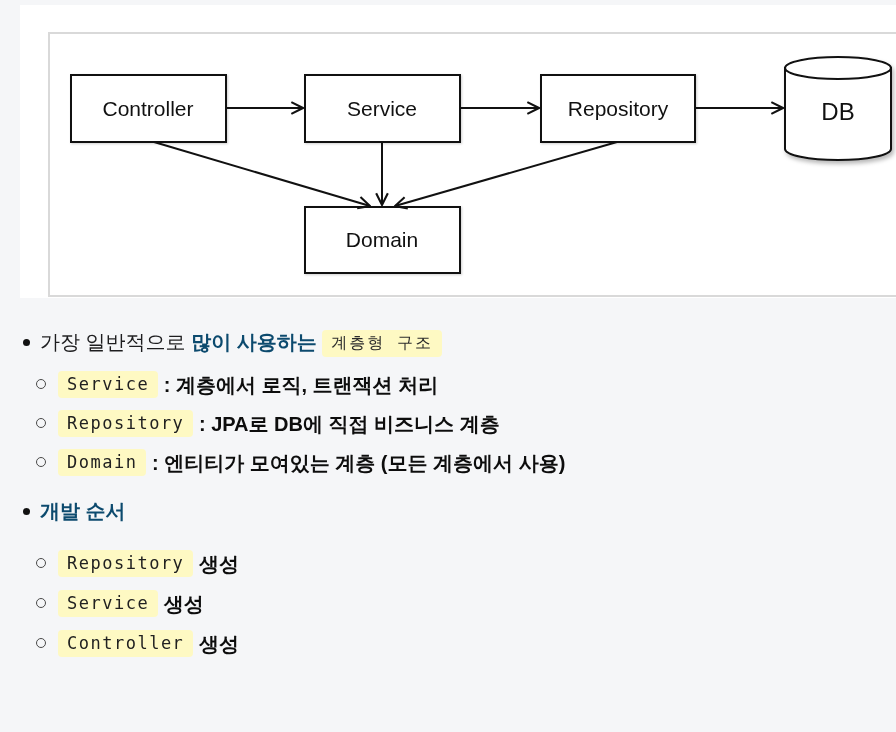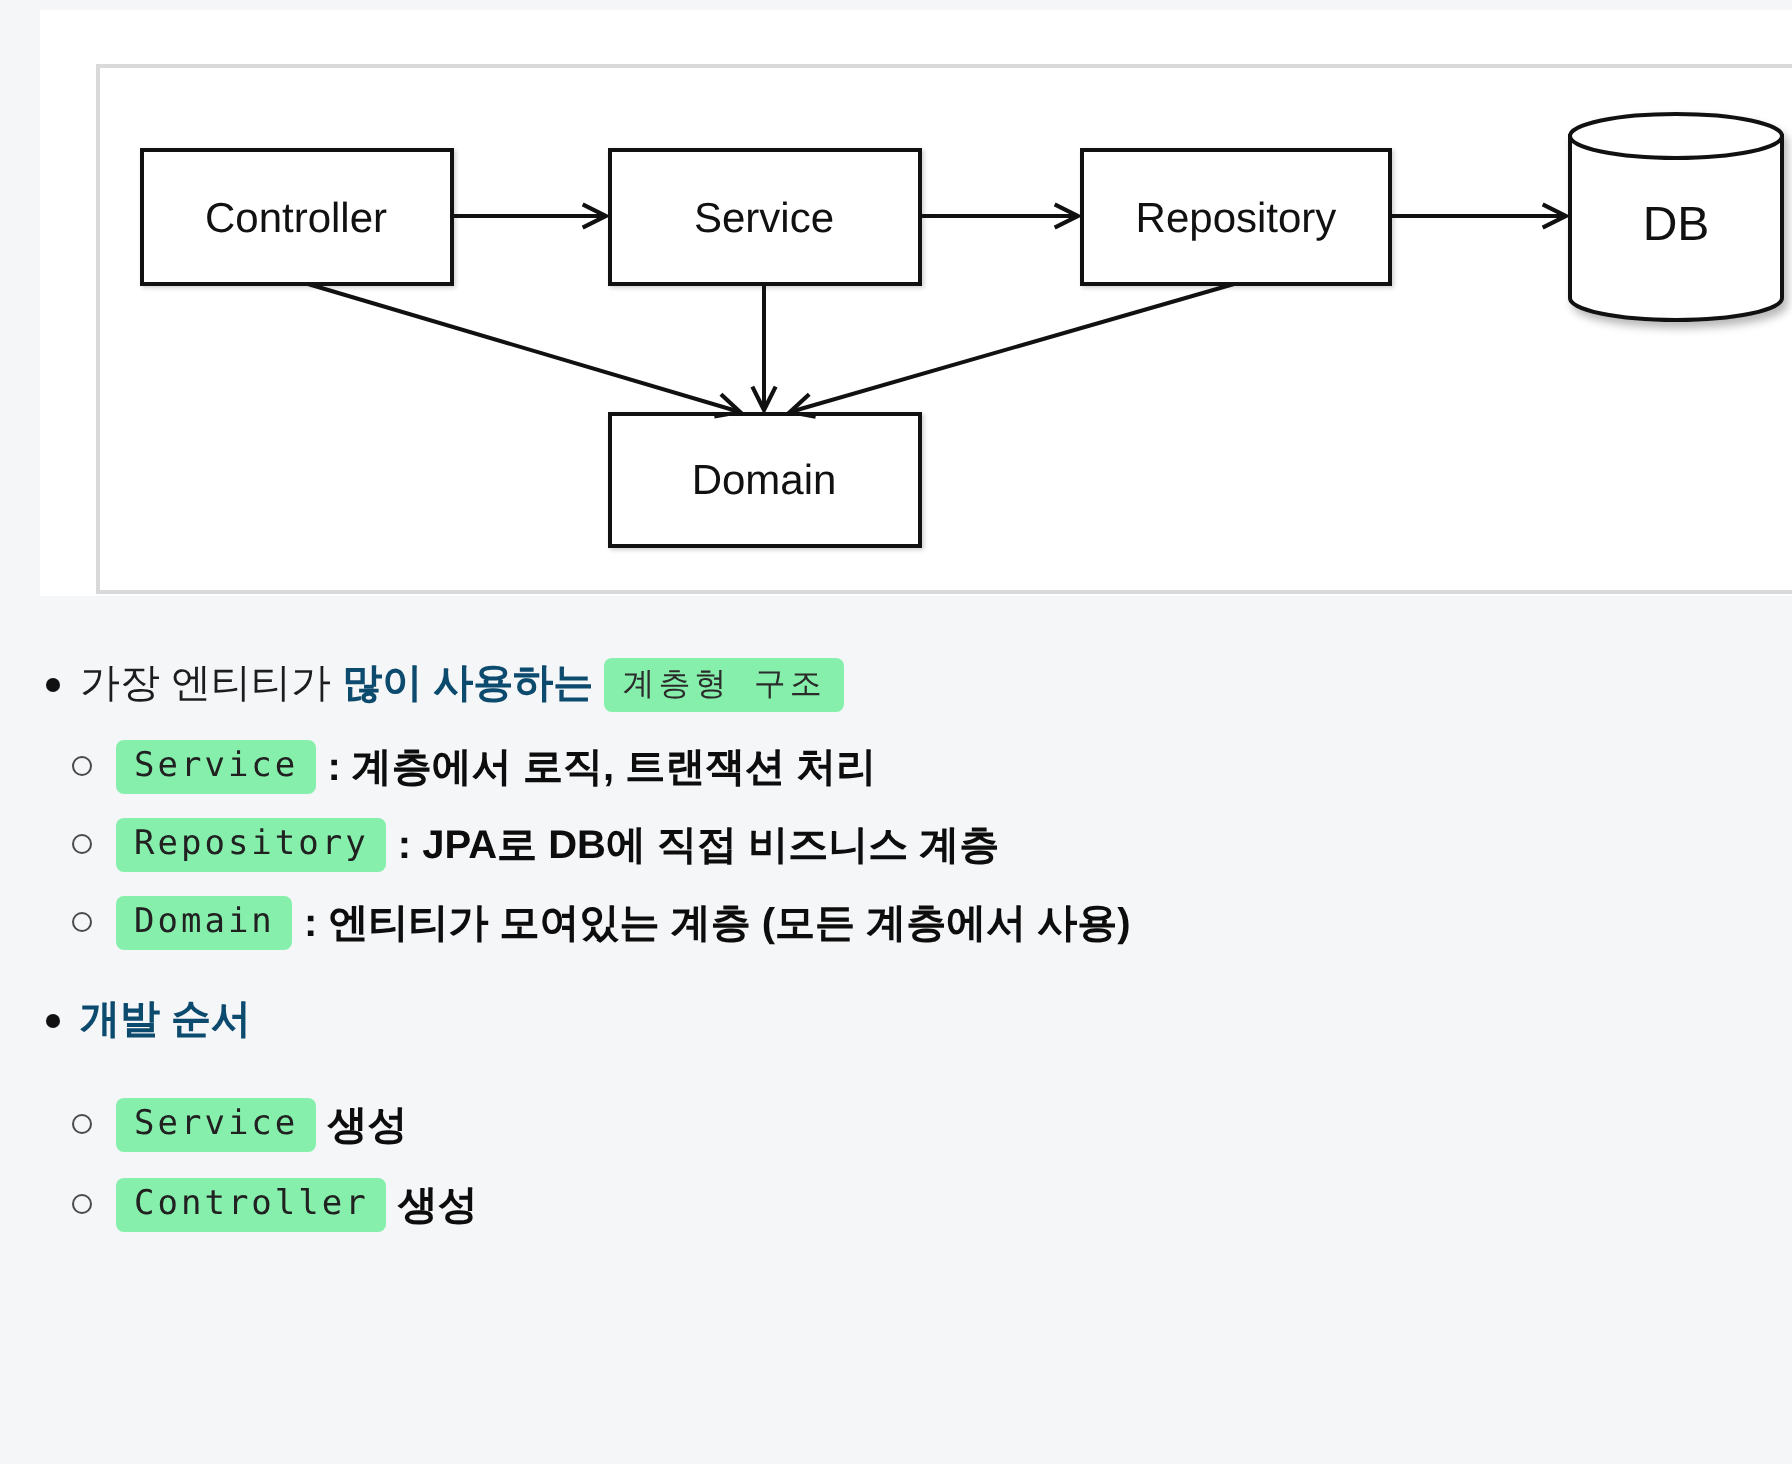--- a/index.html
+++ b/index.html
@@ -35,21 +35,21 @@
   .l2 > li { position:relative; padding-left:18px; margin-bottom:12px; font-size:20px; line-height:26px; }
   .l2.l2-loose > li { margin-bottom:13px; }
   .l2 > li:last-child { margin-bottom:0; }
   .l2 > li::before { content:""; position:absolute; left:-4px; top:8px; width:8px; height:8px;
     border:1.5px solid #4a4a4a; border-radius:50%; background:transparent; }
 
   .t-reg  { font-weight:400; color:#1d1d1f; }
   .t-bold { font-weight:700; color:#0c4a6e; }
   .desc   { font-weight:700; color:#0d0d0d; }
 
-  .chip { display:inline-block; background:#86efac; color:#212121; border-radius:4px;
+  .chip { display:inline-block; background:#fef9c3; color:#212121; border-radius:4px;
     font-family:"DejaVu Sans Mono", monospace; font-size:17px; line-height:20px;
     letter-spacing:1.5px; padding:3px 9px 4px; vertical-align:2px; }
   .chip-ko { font-size:16px; letter-spacing:2px; color:#2b2b2b; vertical-align:1px; }
 </style>
 </head>
 <body>
 
 <div class="white-band">
   <div class="diagram-frame">
     <svg viewBox="0 0 861 261" preserveAspectRatio="none">
@@ -83,21 +83,21 @@
       <text x="332" y="213">Domain</text>
       <text x="788" y="86" style="font-size:24px;">DB</text>
     </svg>
   </div>
 </div>
 
 <div class="content">
   <ul>
 
     <li class="l1-item">
-      <span class="t-reg">가장 엔티티가</span>
+      <span class="t-reg">가장 일반적으로</span>
       <span class="t-bold">많이 사용하는</span>
       <code class="chip chip-ko">계층형 구조</code>
 
       <ul class="l2">
         <li>
           <code class="chip">Service</code>
           <span class="desc">: 계층에서 로직, 트랜잭션 처리</span>
         </li>
         <li>
           <code class="chip">Repository</code>
@@ -108,20 +108,24 @@
           <span class="desc">: 엔티티가 모여있는 계층 (모든 계층에서 사용)</span>
         </li>
       </ul>
     </li>
 
     <li class="l1-item">
       <span class="t-bold">개발 순서</span>
 
       <ul class="l2 l2-loose">
         <li>
+          <code class="chip">Repository</code>
+          <span class="desc">생성</span>
+        </li>
+        <li>
           <code class="chip">Service</code>
           <span class="desc">생성</span>
         </li>
         <li>
           <code class="chip">Controller</code>
           <span class="desc">생성</span>
         </li>
       </ul>
     </li>
 

